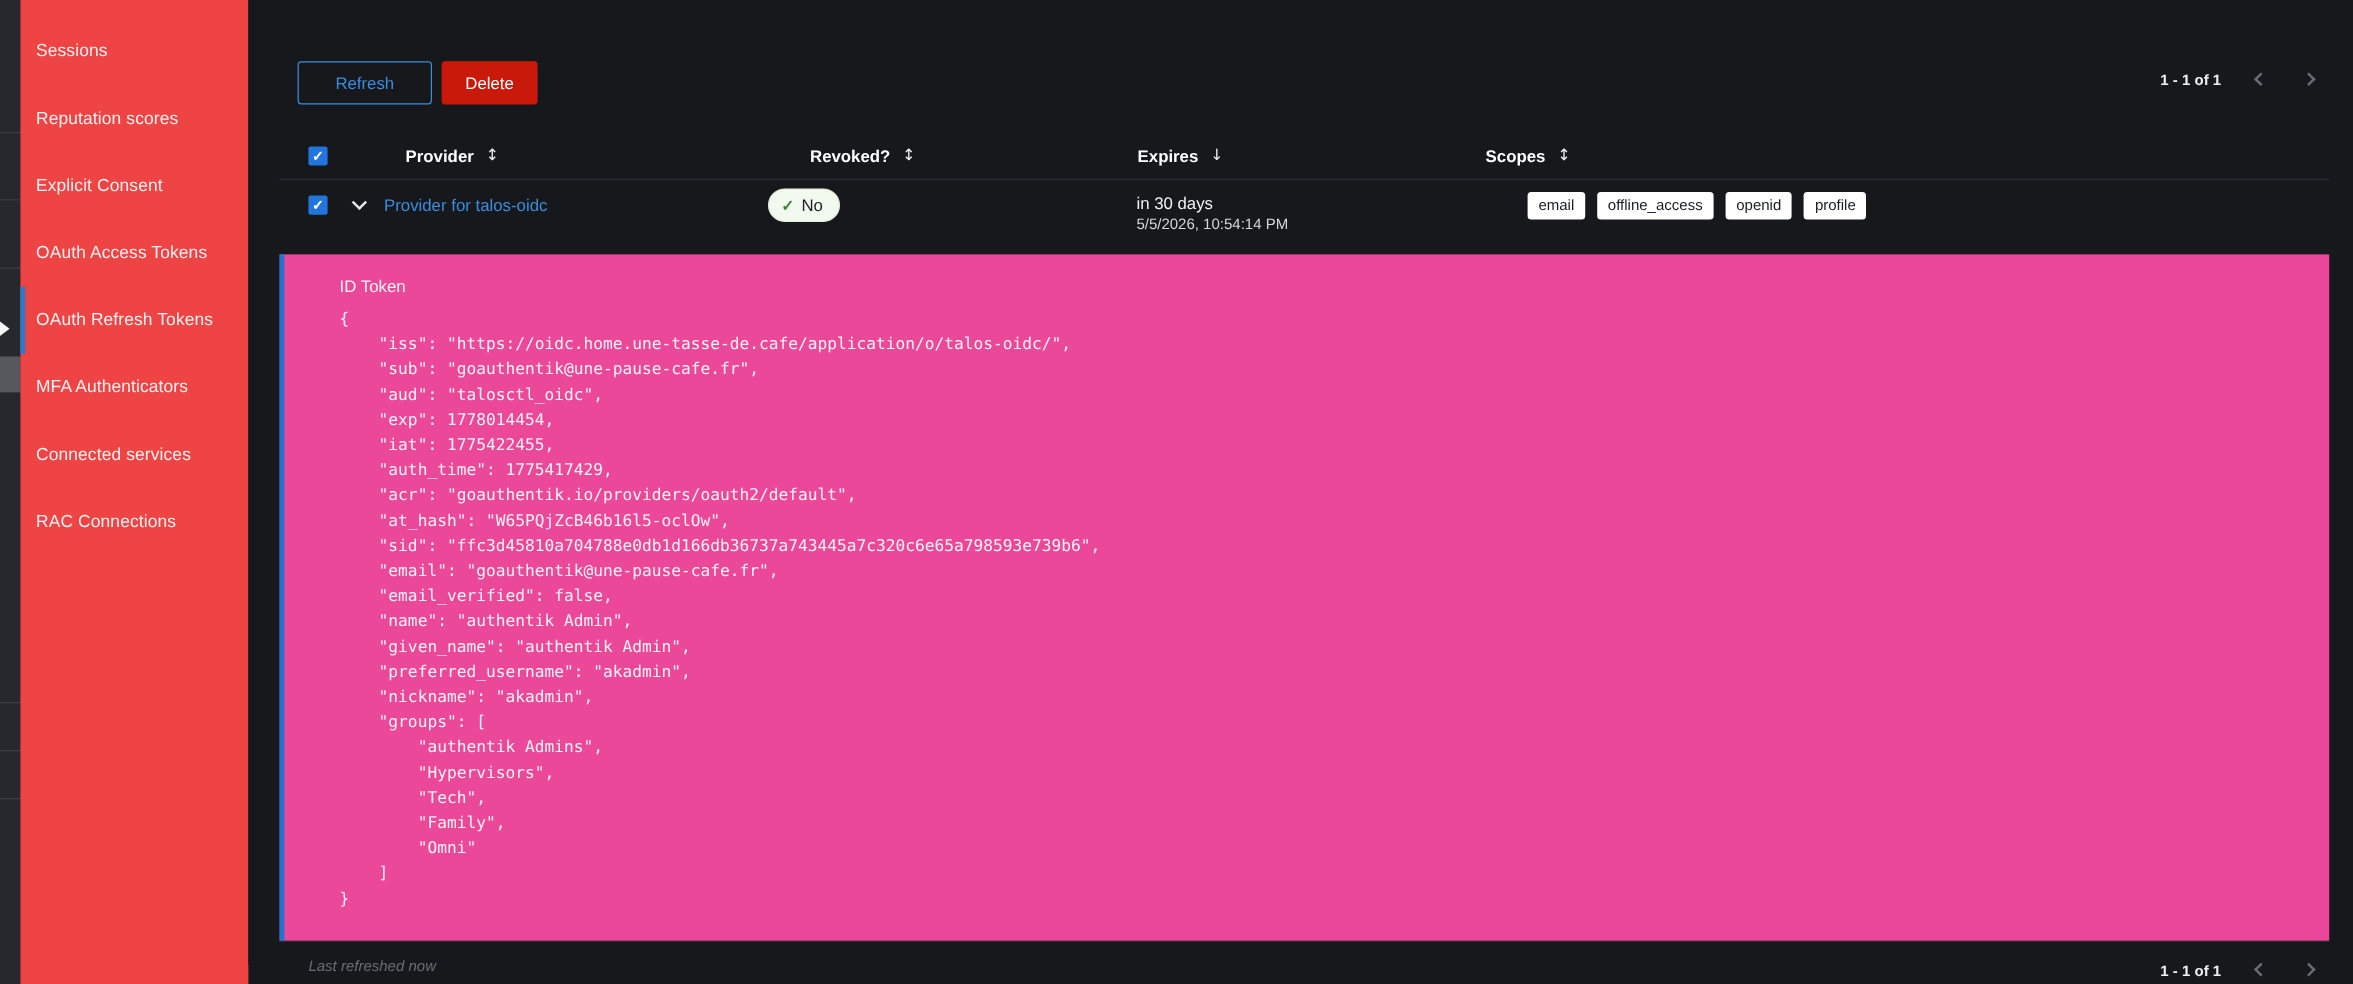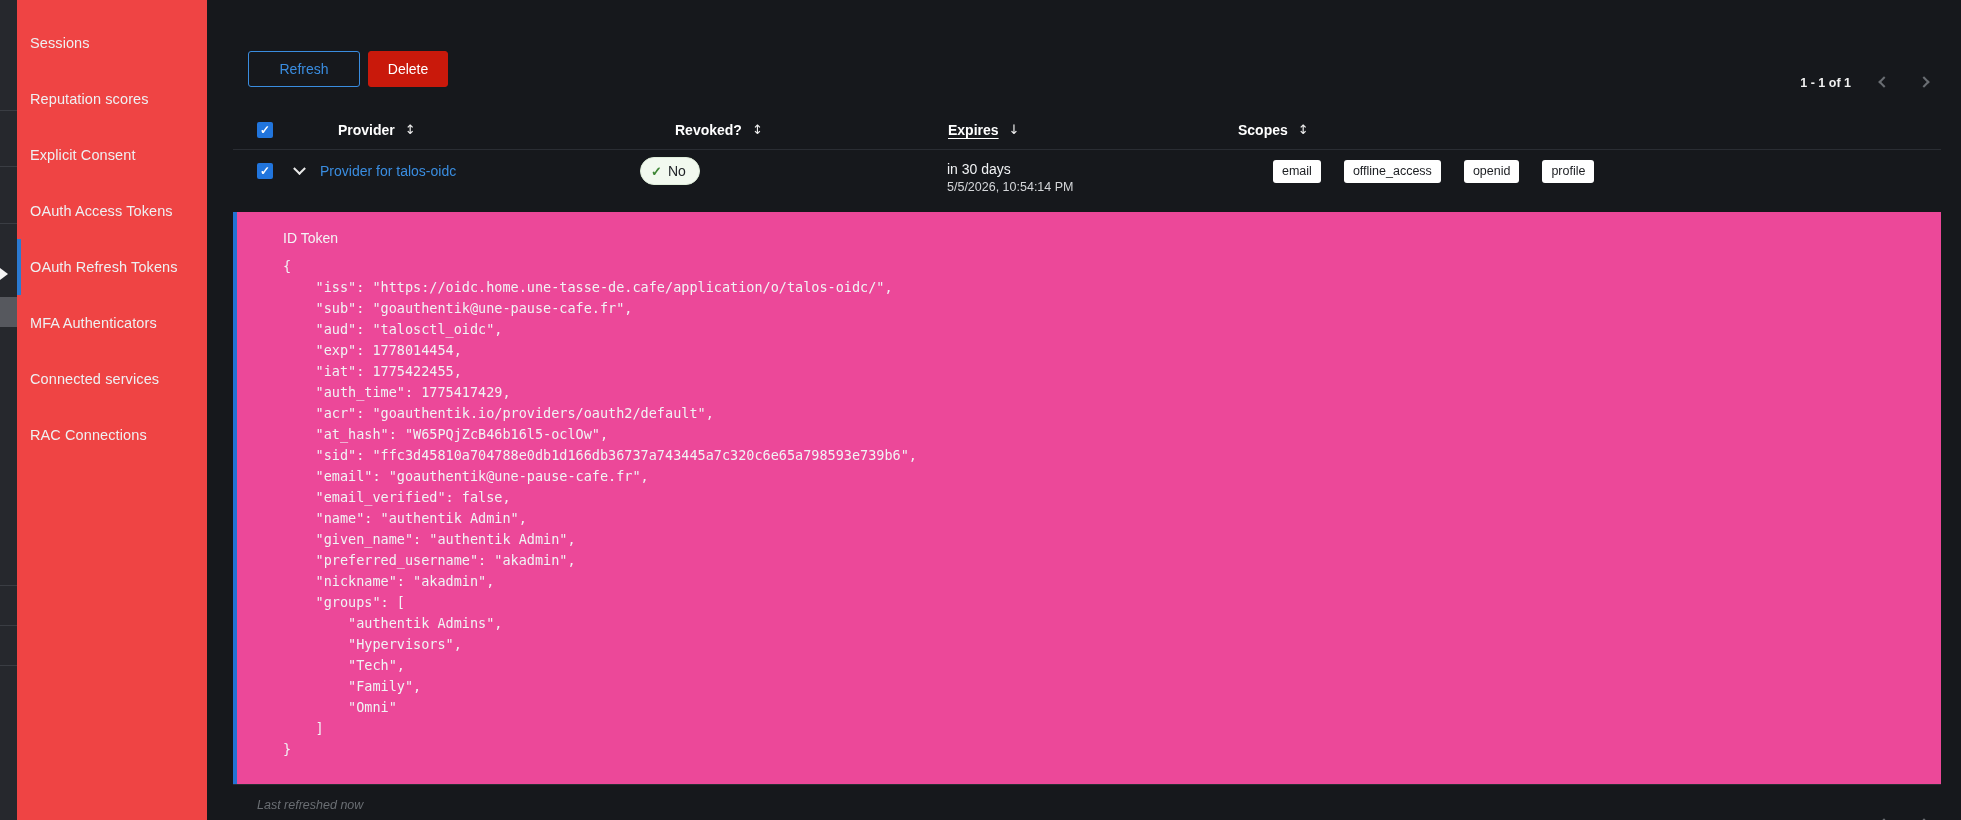--- a/index.html
+++ b/index.html
@@ -20,50 +20,50 @@
   .nav-item.active::before { content:""; position:absolute; left:0; top:0; bottom:0; width:4px; background:#2b7ad1; }
 
   
   .main { position:absolute; left:207px; top:0; right:0; height:804px; background:#16181c; }
 
   .btn { position:absolute; top:51px; height:36px; border-radius:3px; font-size:14px;
     font-family:"Liberation Sans", sans-serif; cursor:pointer; }
   .btn-refresh { left:41px; width:112px; background:transparent; border:1px solid #3a8de0; color:#3a8de0; }
   .btn-delete { left:161px; width:80px; background:#c9190b; border:1px solid #c9190b; color:#fff; }
 
-  .pagination { position:absolute; right:30px; display:flex; align-items:center; gap:26px;margin-top:16px; }
+  .pagination { position:absolute; right:30px; display:flex; align-items:center; gap:26px; }
   .pagination.top { top:60px; }
   .pagination.bottom { top:802px; }
   .page-range { font-size:12.5px; font-weight:bold; color:#f0f0f0; }
   .page-nav { width:14px; height:14px; position:relative; cursor:default; background:transparent; border:none; }
   .page-nav span { position:absolute; top:2px; left:3px; width:8px; height:8px;
     border-right:2px solid #6a6e73; border-bottom:2px solid #6a6e73; }
   .page-nav.prev span { transform:rotate(135deg); }
   .page-nav.next span { transform:rotate(-45deg); }
 
   
   .table { position:absolute; left:26px; right:20px; top:110px; }
   .thead { position:relative; height:40px; border-bottom:1px solid #2a2d33; }
   .trow  { position:relative; height:62px; }
   .cell  { position:absolute; top:0; height:100%; display:flex; align-items:center; gap:10px; }
   .thead .h-select   { left:24px; }
   .thead .h-provider { left:105px; }
   .thead .h-revoked  { left:442px; }
   .thead .h-expires  { left:715px; }
   .thead .h-scopes   { left:1005px; }
   .th-label { font-size:14px; font-weight:bold; color:#fff; }
-  .th-label.sorted { text-decoration:underline; text-underline-offset:3px; }
+  .th-label.sorted { text-underline-offset:3px; }
   .sort-icon { font-size:13px; color:#f0f0f0; font-family:"DejaVu Sans", sans-serif; }
 
   .trow .c-select  { left:24px;  top:6px; height:30px; }
   .trow .c-expand  { left:62px;  top:6px; height:30px; }
   .trow .c-provider{ left:87px;  top:6px; height:30px; }
   .trow .c-revoked { left:407px; top:4px; height:34px; }
   .trow .c-expires { left:714px; top:0;   height:62px; display:block; padding-top:11px; }
-  .trow .c-scopes  { left:1040px; top:7px; height:28px; gap:23px; }
+  .trow .c-scopes  { left:1040px; top:7px; height:28px; gap:10px; }
 
   .checkbox { width:16px; height:16px; background:#2175dd; border-radius:2px;
     display:flex; align-items:center; justify-content:center; cursor:pointer; }
   .checkbox .check-glyph { color:#fff; font-size:12px; font-weight:bold; line-height:1; }
 
   .chevron-down { width:9px; height:9px; border-right:2px solid #e8e8e8; border-bottom:2px solid #e8e8e8;
     transform:rotate(45deg) translate(-2px,-2px); cursor:pointer; }
 
   .provider-link { color:#3a8de0; font-size:14px; text-decoration:none; cursor:pointer; }
 

